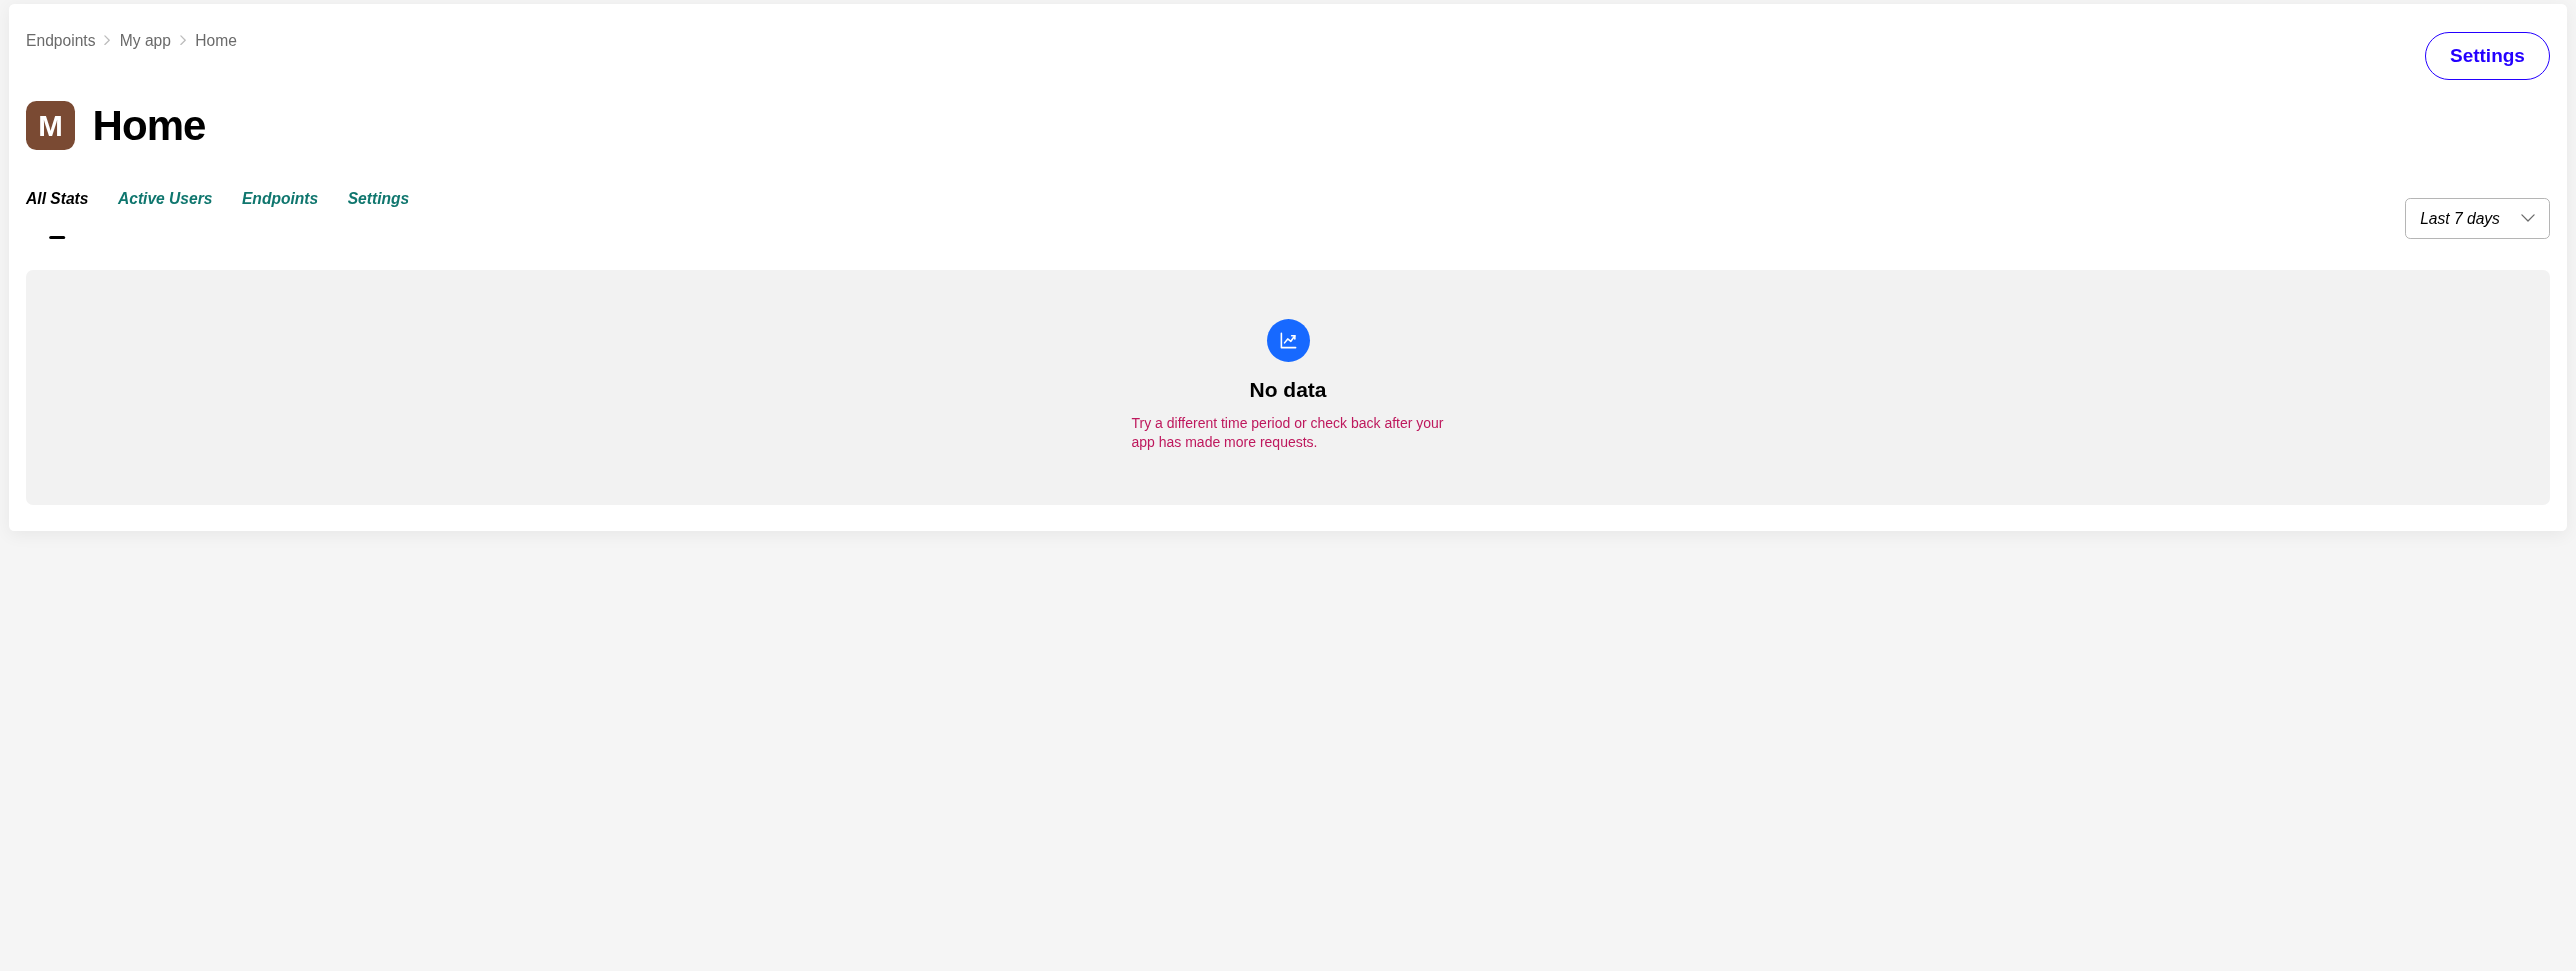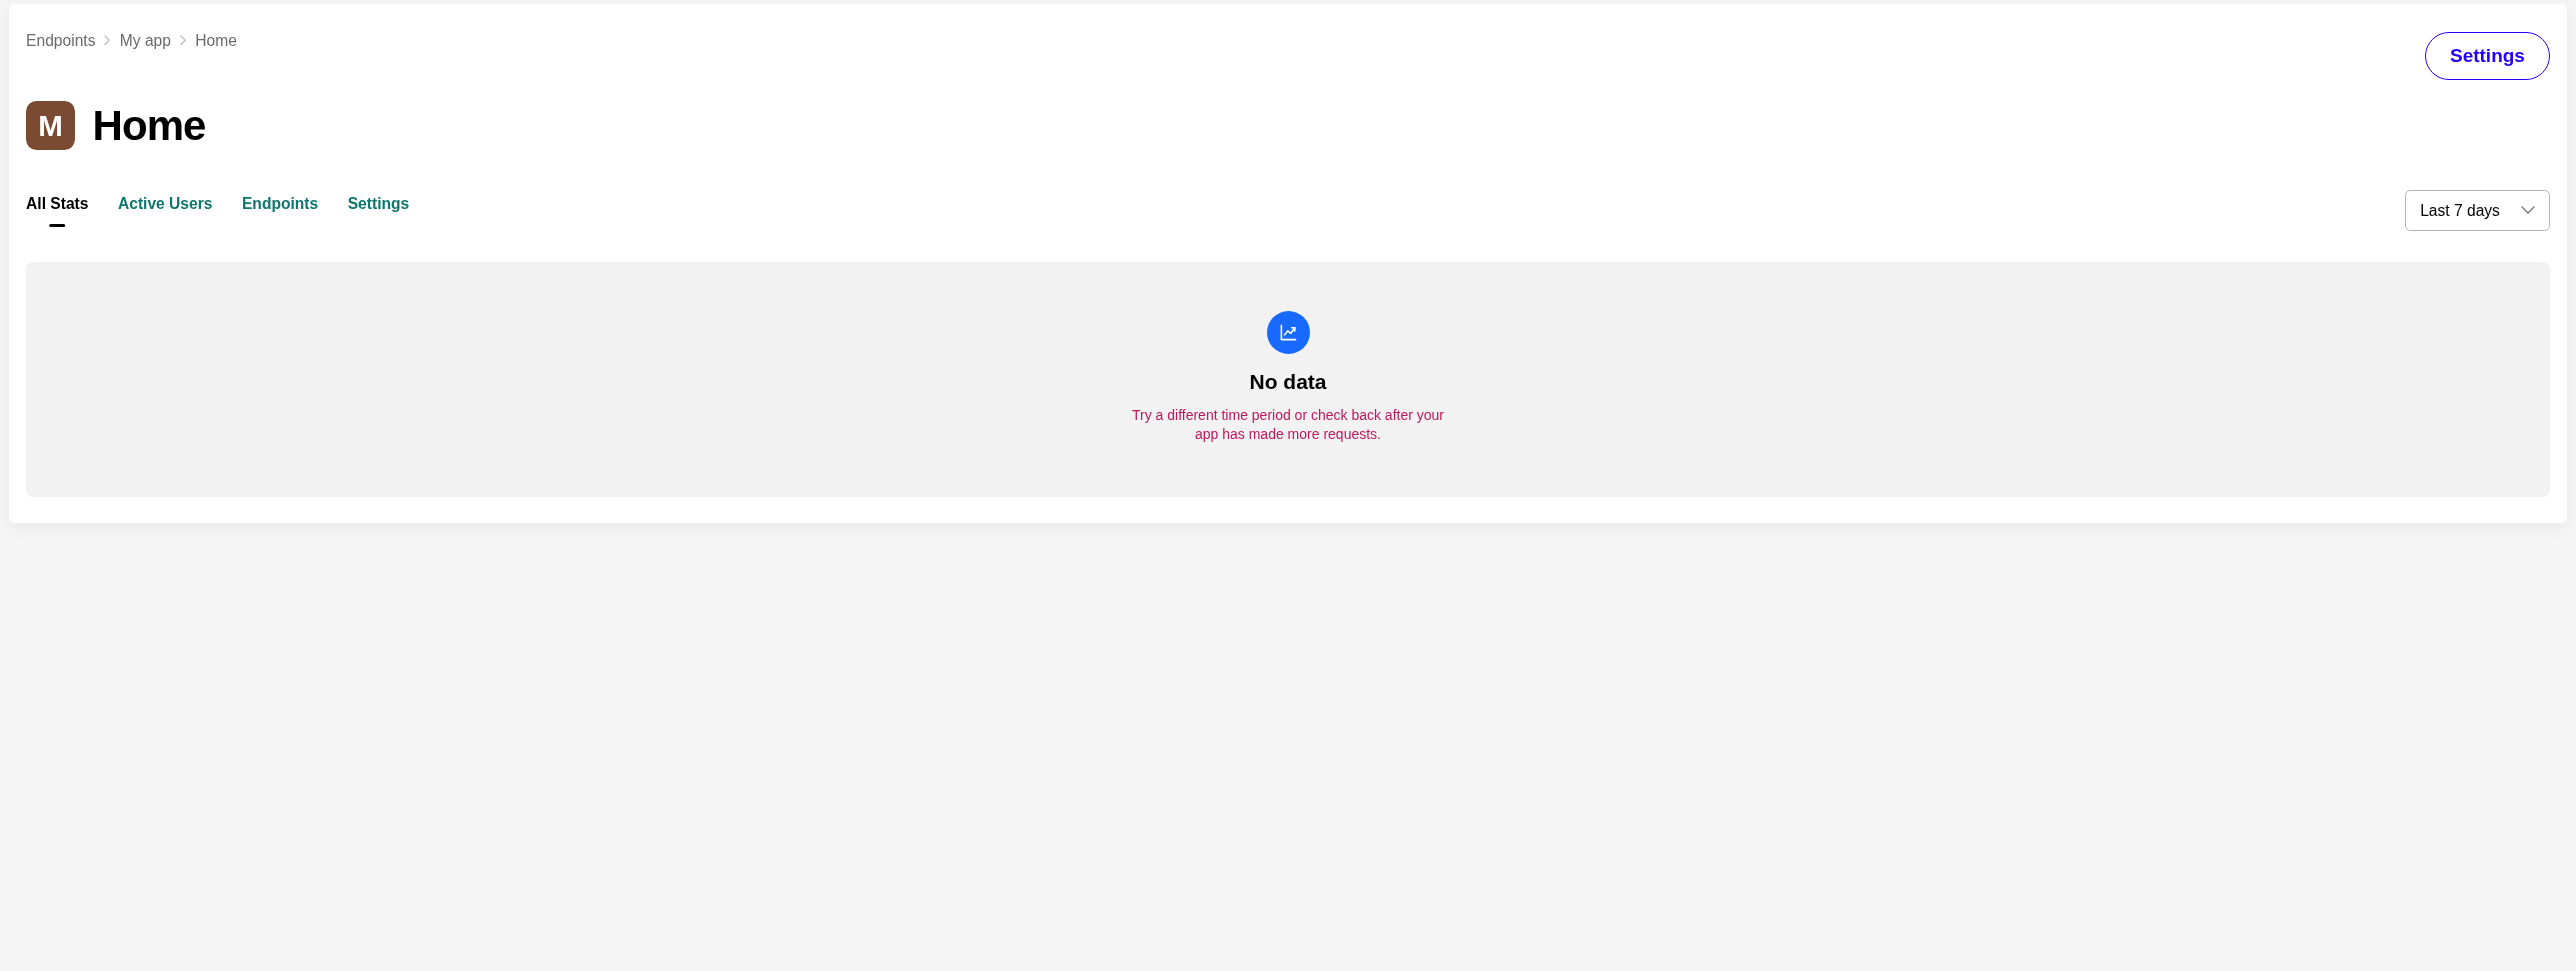--- a/index.html
+++ b/index.html
@@ -66,22 +66,22 @@
   }
   .page-title {
     font-size: 42px;
     font-weight: 800;
     letter-spacing: -0.9px;
     color: #000;
   }
   .tabs-row {
     display: flex;
     justify-content: space-between;
-    align-items: center;
     margin-top: 40px;
+    font-style: italic;
   }
   .tabs {
     display: flex;
     gap: 29.5px;
   }
   .tab {
     font-size: 15.6px;
     font-weight: 700;
     color: #0f766e;
     cursor: pointer;
@@ -106,31 +106,32 @@
     border: 0.9px solid #b5b5b5;
     border-radius: 5.2px;
     padding: 10.4px 14px;
     font-size: 15.6px;
     display: flex;
     align-items: center;
     gap: 21px;
     cursor: pointer;
     min-width: 139px;
     justify-content: space-between;
+    margin-top: 8px;
   }
   .period-select .chev { color: #6a6a6a; display:flex; }
   .empty-panel {
     margin-top: 31px;
     background: #f2f2f2;
     border-radius: 7px;
     padding: 49px 17.4px 52px 17.4px;
     display: flex;
     flex-direction: column;
     align-items: center;
-    text-align: center;
+    text-align: left;
   }
   .chart-badge {
     width: 43px;
     height: 43px;
     background: #1769ff;
     border-radius: 868px;
     display: flex;
     align-items: center;
     justify-content: center;
     color: #fff;

